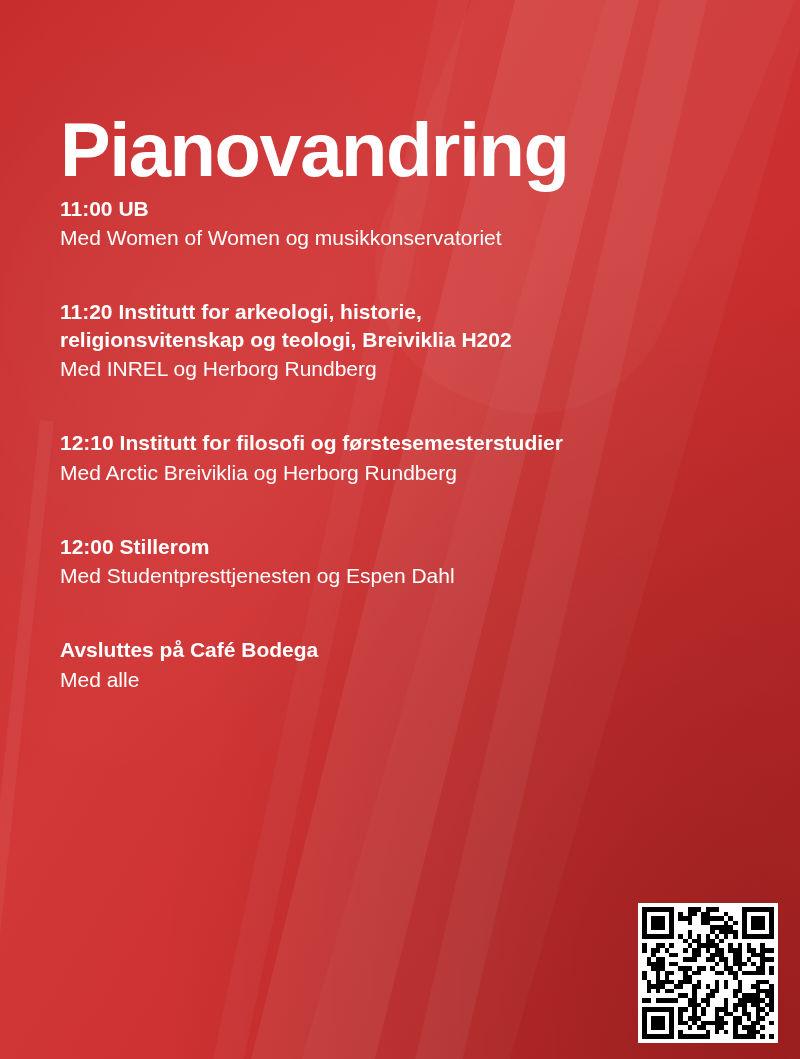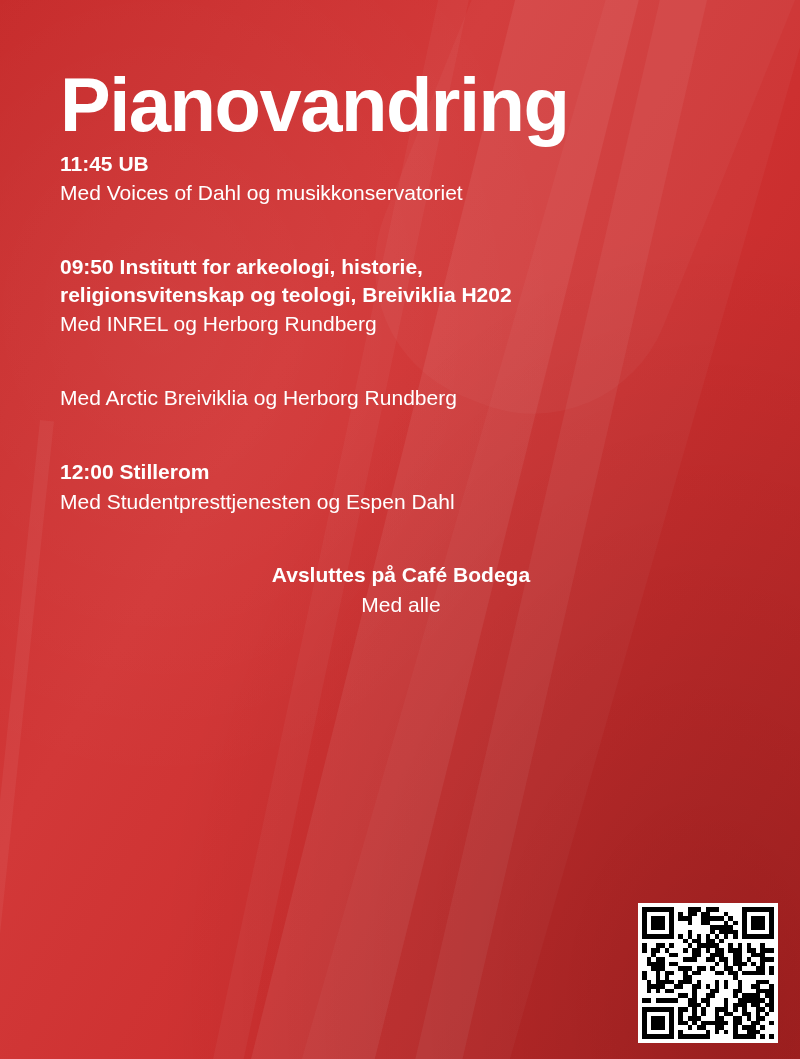--- a/index.html
+++ b/index.html
@@ -69,20 +69,21 @@
     position: absolute;
     inset: 0;
     background: radial-gradient(ellipse at 20% 30%, rgba(255,255,255,0.05) 0%, rgba(0,0,0,0) 45%),
                 radial-gradient(ellipse at 90% 95%, rgba(0,0,0,0.18) 0%, rgba(0,0,0,0) 55%);
     pointer-events: none;
   }
   .content {
     position: relative;
     z-index: 3;
     padding: 66px 58px 0 60px;
+    margin-top: 45px;
   }
   .title {
     font-size: 76px;
     font-weight: bold;
     letter-spacing: -1.5px;
     line-height: 1.02;
     margin: 0 0 6px 0;
   }
   .subtitle {
     font-size: 48px;
@@ -107,21 +108,20 @@
     white-space: pre-line;
   }
   .entry-sub {
     font-size: 21px;
     font-weight: normal;
     line-height: 1.32;
     margin: 0;
   }
   .closing {
     margin-top: 4px;
-    text-align: center;
   }
   .qr {
     position: absolute;
     right: 22px;
     bottom: 16px;
     width: 140px;
     height: 140px;
     background: #ffffff;
     padding: 4px;
     box-sizing: border-box;
@@ -139,31 +139,32 @@
   <div class="streak s4"></div>
   <div class="streak s5"></div>
   <div class="streak s6"></div>
   <div class="vignette"></div>
 
   <div class="content">
     <h1 class="title">Pianovandring</h1>
 
     <ul class="schedule">
       <li class="entry">
-        <p class="entry-heading">11:45  UB</p>
-        <p class="entry-sub">Med Voices of Dahl og musikkonservatoriet</p>
+        <p class="entry-heading">11:00  UB</p>
+        <p class="entry-sub">Med Women of Women og musikkonservatoriet</p>
       </li>
       <li class="entry">
       </li>
       <li class="entry">
-        <p class="entry-heading">09:50 Institutt for arkeologi, historie,
+        <p class="entry-heading">11:20 Institutt for arkeologi, historie,
 religionsvitenskap og teologi, Breiviklia H202</p>
         <p class="entry-sub">Med INREL og Herborg Rundberg</p>
       </li>
       <li class="entry">
+        <p class="entry-heading">12:10 Institutt for filosofi og førstesemesterstudier</p>
         <p class="entry-sub">Med Arctic Breiviklia og Herborg Rundberg</p>
       </li>
       <li class="entry">
         <p class="entry-heading">12:00  Stillerom</p>
         <p class="entry-sub">Med Studentpresttjenesten og Espen Dahl</p>
       </li>
     </ul>
 
     <div class="entry closing">
       <p class="entry-heading">Avsluttes på Café Bodega</p>

